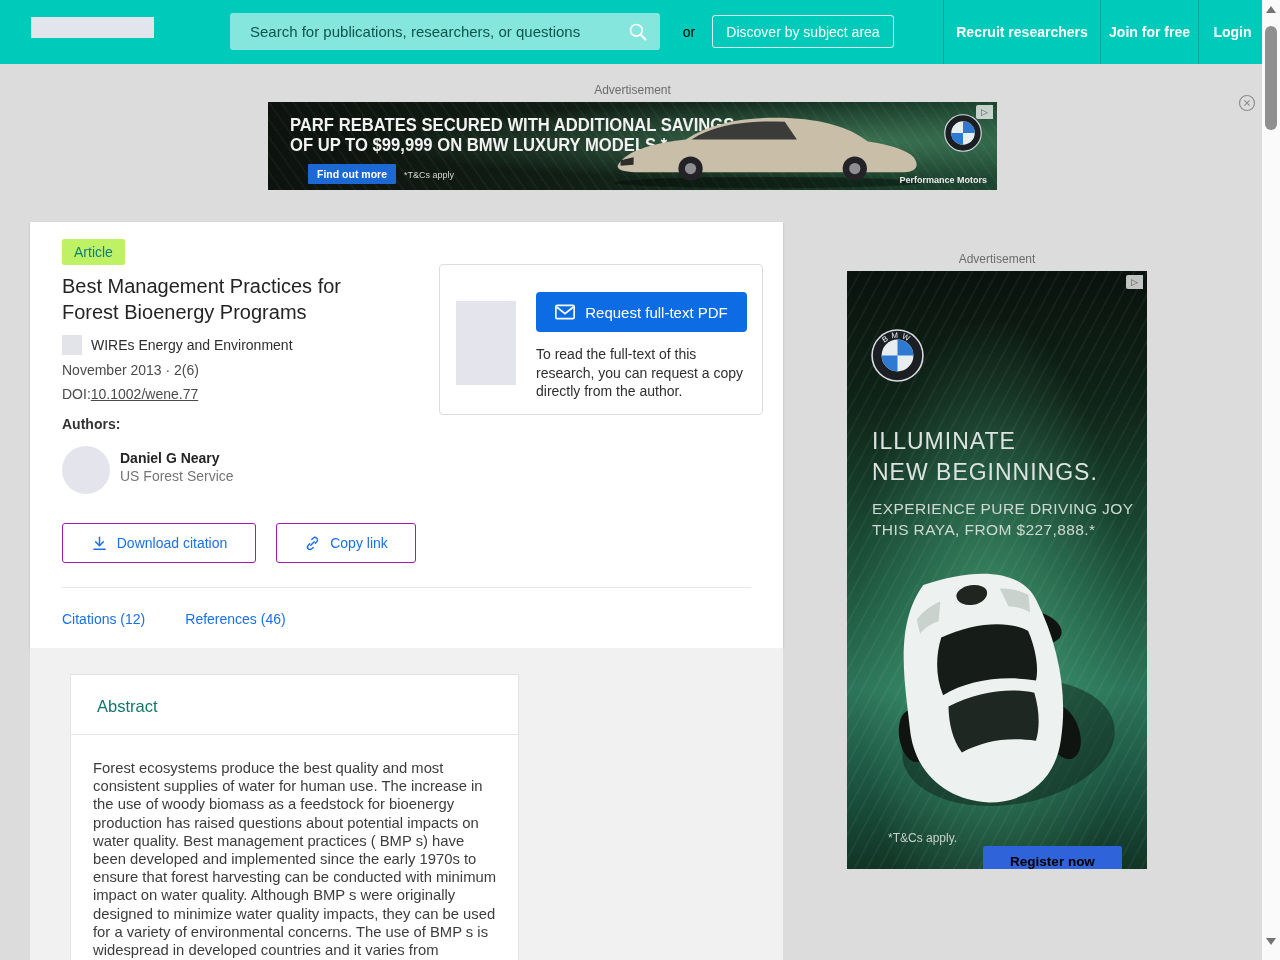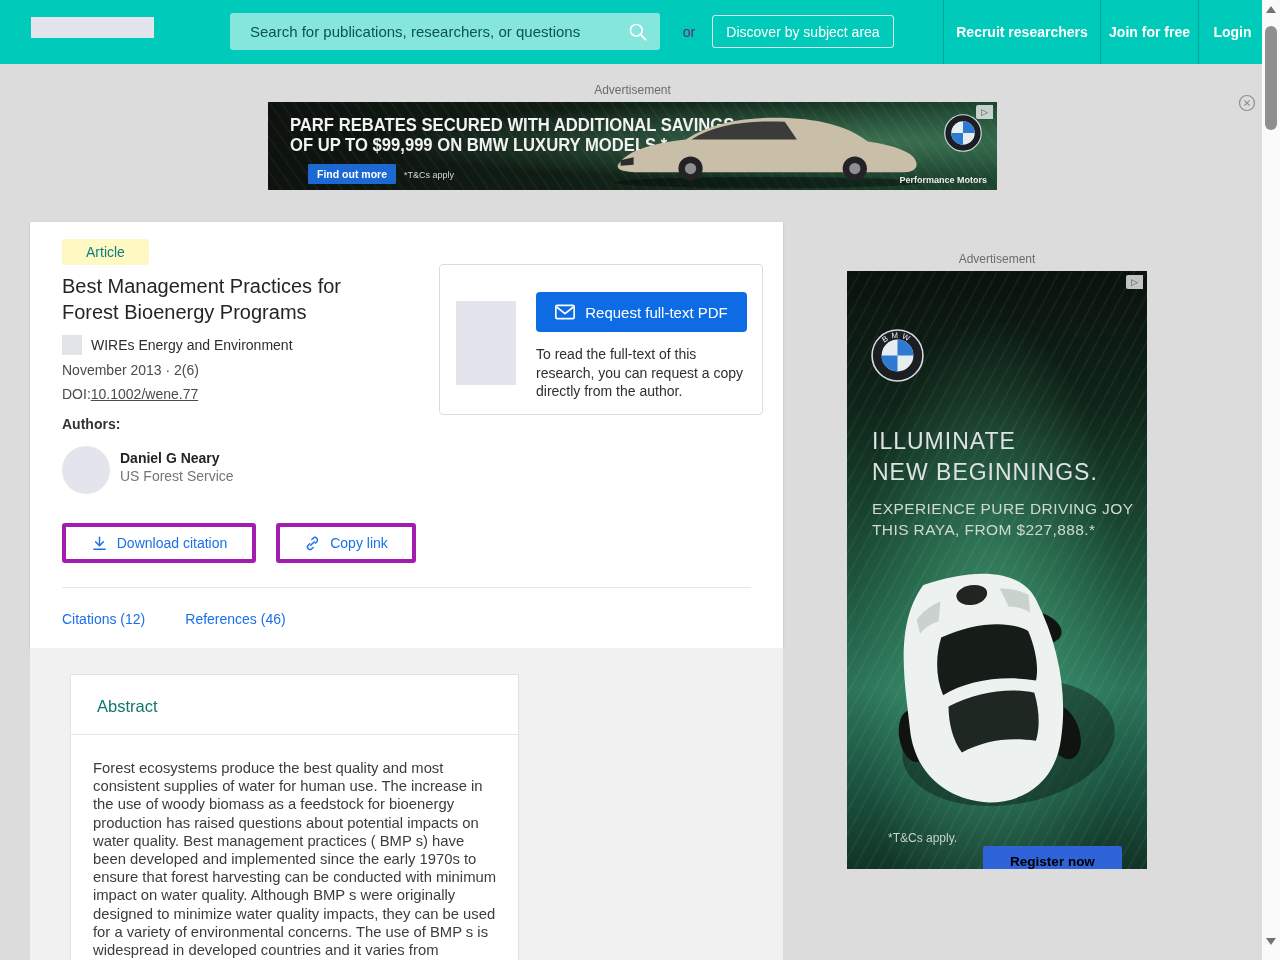--- a/index.html
+++ b/index.html
@@ -6,21 +6,21 @@
   body{width:1280px;height:960px;background:#dcdcdc;font-family:"Liberation Sans",sans-serif;position:relative;}
   .abs{position:absolute;}
 
   
   .header{left:0;top:0;width:1280px;height:64px;background:#00cbba;z-index:5;}
   .logo-ph{left:31px;top:17px;width:123px;height:21px;background:#e3e5ec;}
   .searchbox{left:230px;top:13px;width:430px;height:37px;background:rgba(255,255,255,0.52);border-radius:3px;display:flex;align-items:center;}
   .searchbox input{flex:1;background:transparent;border:none;outline:none;padding:0 0 0 20px;font-size:15px;color:#0d4f49;font-family:"Liberation Sans",sans-serif;}
   .searchbox input::placeholder{color:#0d544d;opacity:1;}
   .search-ic{margin:0 12px 0 4px;display:flex;}
-  .or-label{left:676px;top:0;width:26px;height:64px;line-height:64px;text-align:center;color:#701a75;font-size:14px;}
+  .or-label{left:676px;top:0;width:26px;height:64px;line-height:64px;text-align:center;color:#000000;font-size:14px;}
   .discover-btn{left:712px;top:15px;width:182px;height:33px;border:1px solid rgba(255,255,255,0.85);border-radius:3px;color:#fff;font-size:14px;display:flex;align-items:center;justify-content:center;background:transparent;cursor:pointer;box-sizing:border-box;}
   .nav{left:943px;top:0;height:64px;display:flex;}
   .nav-item{height:64px;display:flex;align-items:center;justify-content:center;color:#fff;font-size:14px;font-weight:bold;border-left:1px solid rgba(0,60,55,0.25);cursor:pointer;box-sizing:border-box;}
 
   
   .ad-label{font-size:12px;color:#6c6c6c;text-align:center;}
   .top-ad-label{left:268px;top:83px;width:729px;}
   .top-banner{left:268px;top:102px;width:729px;height:88px;overflow:hidden;cursor:pointer;
     background:
       repeating-linear-gradient(55deg, rgba(255,255,255,0.035) 0 2px, transparent 2px 10px),
@@ -28,33 +28,33 @@
       linear-gradient(95deg,#0d120e 0%,#101d14 40%,#173323 72%,#1d4630 100%);}
   .banner-headline{left:22px;top:13px;color:#f2f2f2;font-size:17.5px;line-height:20px;font-weight:bold;transform:scaleX(0.95);transform-origin:left;white-space:nowrap;}
   .banner-cta{left:40px;top:62px;width:88px;height:20px;background:#1c69d4;color:#fff;font-size:10.5px;font-weight:bold;display:flex;align-items:center;justify-content:center;border-radius:1px;cursor:pointer;}
   .banner-terms{left:136px;top:68px;font-size:9px;color:#d7d7d7;}
   .banner-brand{right:10px;bottom:5px;font-size:9px;font-weight:bold;color:#ececec;}
   .adchoices{width:17px;height:14px;background:rgba(255,255,255,0.75);border-radius:2px 0 0 2px;display:flex;align-items:center;justify-content:center;font-size:9px;color:#555;cursor:pointer;}
   .close-ad{left:1238px;top:94px;cursor:pointer;display:flex;}
 
   
   .article-card{left:30px;top:222px;width:753px;height:426px;background:#fff;box-shadow:0 1px 2px rgba(0,0,0,0.18);}
-  .type-badge{left:32px;top:17px;background:#fef9c3;color:#0e7d7d;font-size:14px;padding:5px 24px;border-radius:2px;}
+  .type-badge{left:32px;top:17px;background:#bef264;color:#0e7d7d;font-size:14px;padding:5px 12px;border-radius:2px;}
   .paper-title{left:32px;top:51px;width:340px;font-size:20px;line-height:26px;color:#242424;font-weight:500;}
   .journal-row{left:32px;top:113px;display:flex;align-items:center;}
   .journal-ic{width:20px;height:20px;background:#e2e4ea;margin-right:9px;}
   .journal-name{font-size:14px;font-weight:500;color:#2e2e2e;cursor:pointer;}
   .date-line{left:32px;top:140px;font-size:14px;color:#4a4a4a;}
   .doi-line{left:32px;top:164px;font-size:14px;color:#4a4a4a;}
   .doi-link{color:#4a4a4a;text-decoration:underline;cursor:pointer;}
   .authors-label{left:32px;top:194px;font-size:14px;font-weight:bold;color:#333;}
   .avatar{left:32px;top:224px;width:48px;height:48px;border-radius:50%;background:#e3e4ec;cursor:pointer;}
   .author-name{left:90px;top:228px;font-size:14px;font-weight:bold;color:#242424;cursor:pointer;}
   .author-affil{left:90px;top:246px;font-size:14px;color:#757575;}
-  .outline-btn{height:40px;border:4px solid #a21caf;border-radius:3px;background:#fff;color:#1a70e8;font-size:14px;display:flex;align-items:center;justify-content:center;gap:9px;cursor:pointer;box-sizing:border-box;}
+  .outline-btn{height:40px;border:1px solid #a21caf;border-radius:3px;background:#fff;color:#1a70e8;font-size:14px;display:flex;align-items:center;justify-content:center;gap:9px;cursor:pointer;box-sizing:border-box;}
   .dl-btn{left:32px;top:301px;width:194px;}
   .cp-btn{left:246px;top:301px;width:140px;}
   .card-divider{left:32px;top:365px;width:689px;height:1px;background:#e7e7e7;}
   .tabs{left:32px;top:389px;display:flex;gap:40px;}
   .tab{font-size:14px;color:#1a70e8;cursor:pointer;}
 
   
   .request-box{left:397px;top:42px;width:324px;height:151px;border:1px solid #dcdcdc;border-radius:4px;background:#fff;box-sizing:border-box;margin-left:12px;}
   .doc-thumb{left:16px;top:36px;width:60px;height:84px;background:#e3e4ec;}
   .request-btn{left:96px;top:27px;width:211px;height:40px;background:#0d6ce4;border:none;border-radius:4px;color:#fff;font-size:15px;display:flex;align-items:center;justify-content:center;gap:10px;cursor:pointer;}

